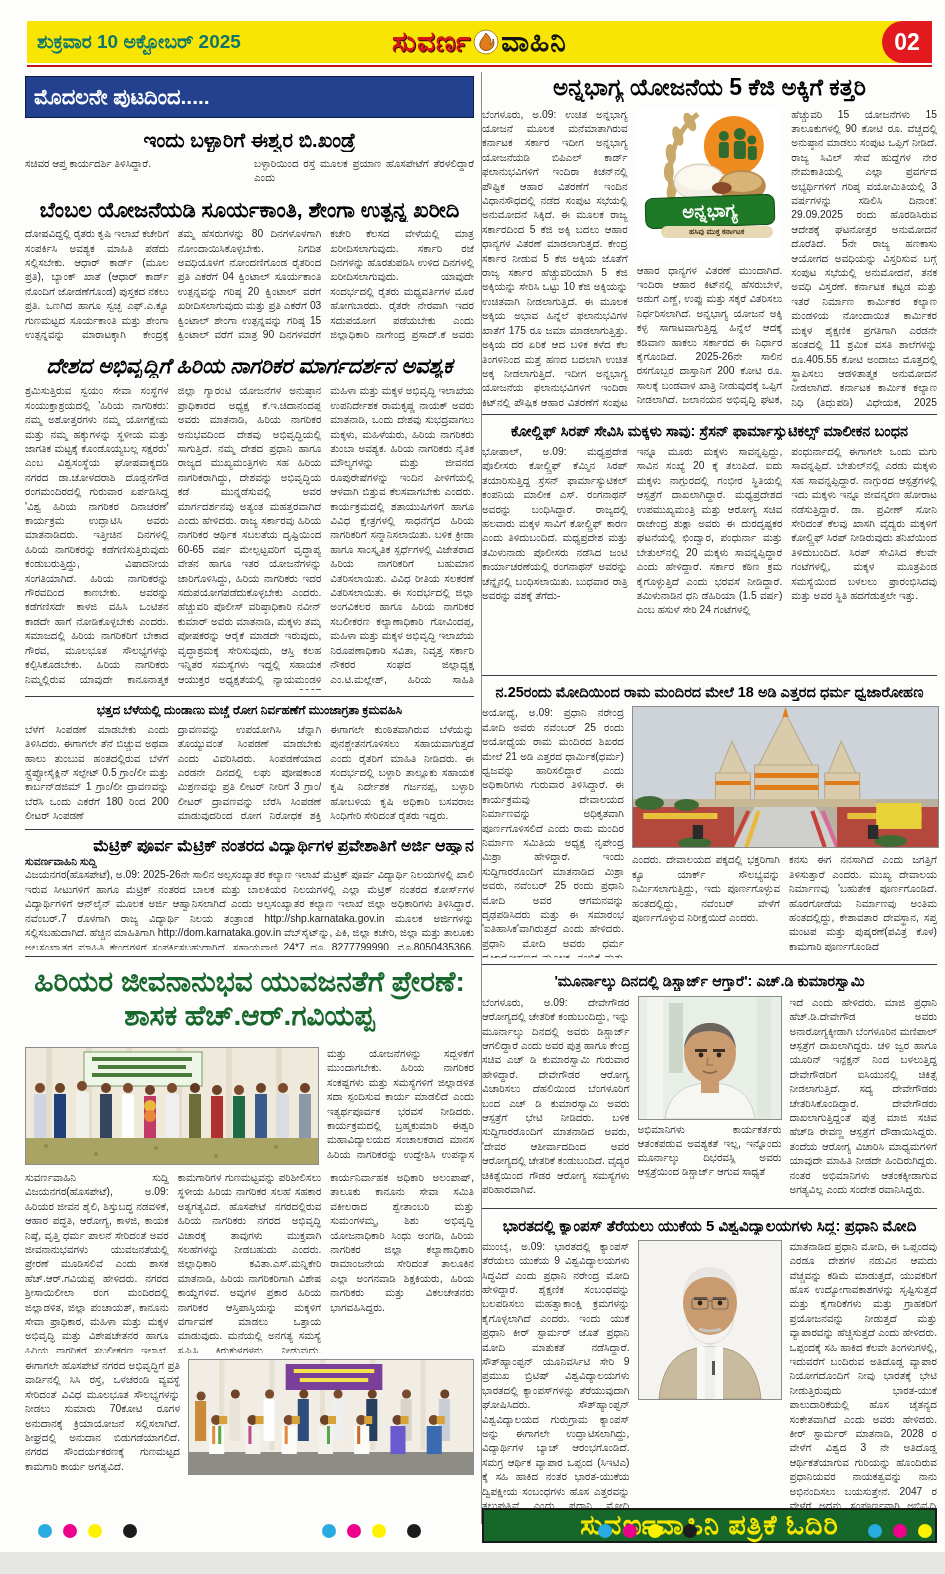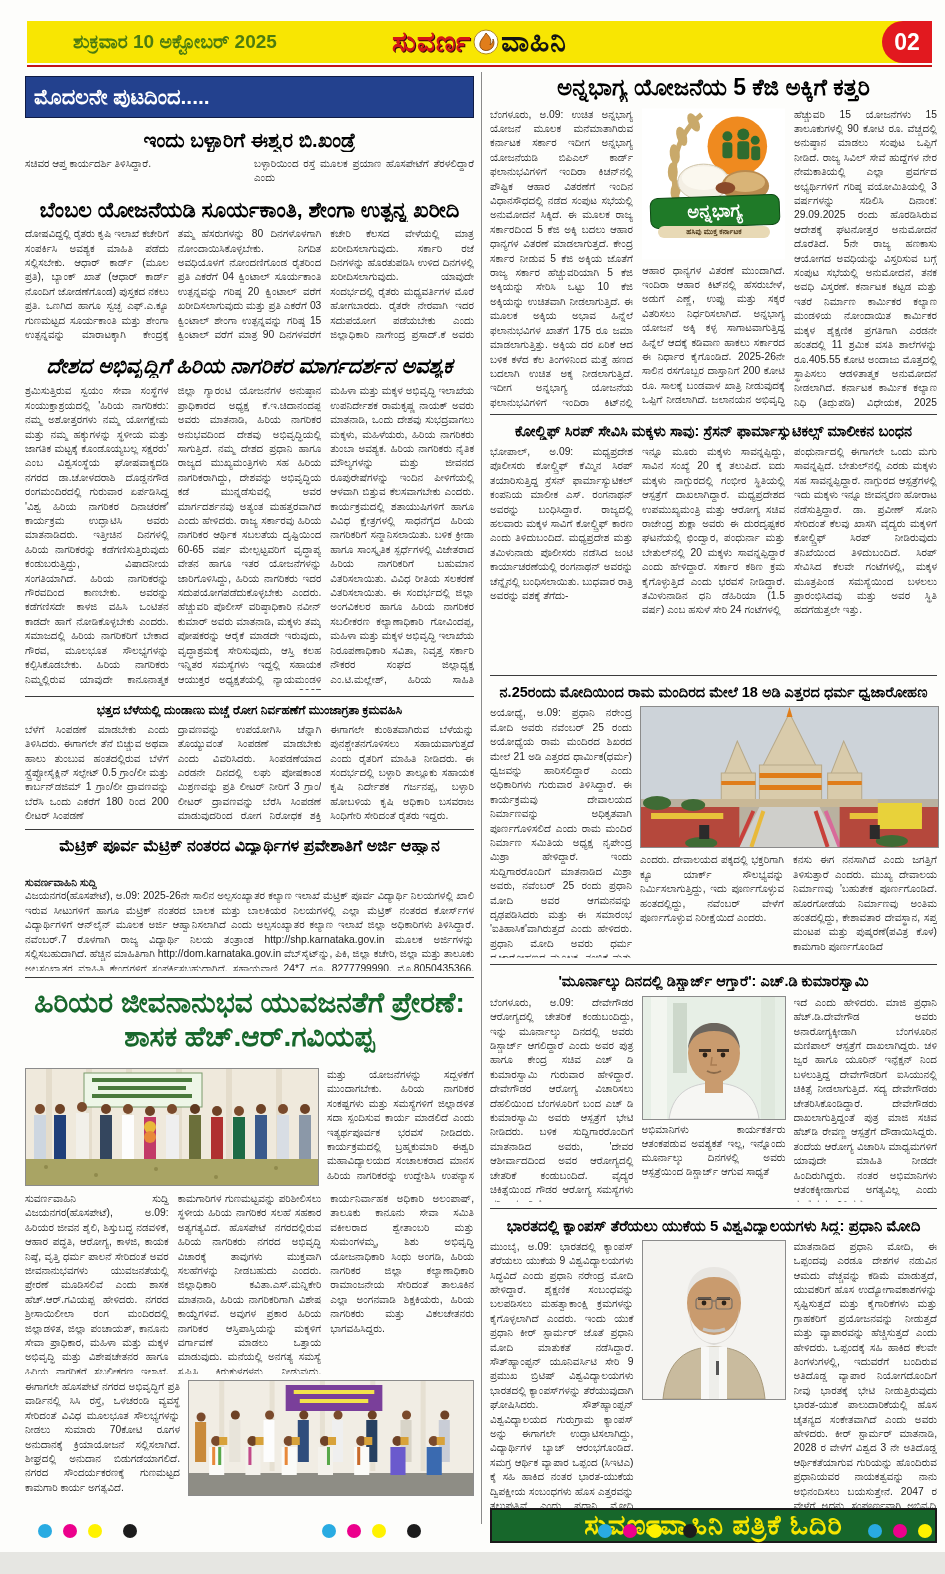--- a/index.html
+++ b/index.html
@@ -2,72 +2,72 @@
 <html><head>
 <meta charset="utf-8">
 <style>
   html,body { margin:0; padding:0; background:#d8d8d4; }
   .page { position:relative; width:945px; height:1574px; background:#fdfdfb; margin:0 auto;
           font-family:"Liberation Sans", sans-serif; color:#1b1b1b; overflow:hidden; }
 
   
   .masthead { position:absolute; left:27px; top:21px; width:905px; height:42px;
               background:#f8e602; display:flex; align-items:center; }
-  .mh-date { font-size:19px; font-weight:bold; padding-left:10px; color:#4d7c0f; z-index:2;margin-left:36px; }
+  .mh-date { font-size:19px; font-weight:bold; padding-left:10px; color:#0f766e; z-index:2; }
   .mh-brand { position:absolute; left:0; right:0; text-align:center; font-size:28px; font-weight:bold;
               letter-spacing:1px; }
   .mh-brand .b1 { color:#d31717; text-shadow:1px 1px 0 #3a0c0c; }
   .mh-brand .b2 { color:#141414; }
   .mh-logo { display:inline-block; width:26px; height:26px; vertical-align:-4px; margin:0 2px; }
   .mh-page { margin-left:auto; width:50px; height:42px; background:#e2191f;
              border-radius:24px 0 0 24px; display:flex; align-items:center; justify-content:center;
              color:#fff; font-size:23px; font-weight:bold; z-index:2; }
   .redline { position:absolute; left:27px; top:65px; width:905px; height:2px; background:#c41414; }
 
   
   .content { position:absolute; left:25px; top:72px; width:912px; height:1452px; display:flex; }
   .sec-left  { width:456px; padding-right:7px; box-sizing:border-box; }
-  .sec-right { width:456px; border-left:1px solid #8a8a8a; padding-left:8px; box-sizing:border-box;
+  .sec-right { width:456px; border-left:1px solid #8a8a8a; box-sizing:border-box;
                display:flex; flex-direction:column; }
 
   .headline { font-weight:bold; text-align:center; color:#000; line-height:1.2; overflow:hidden; }
   .cols { display:flex; gap:9px; }
   .col  { flex:1; text-align:justify; font-size:10.3px; line-height:1.4; overflow:hidden; color:#1c1c1c; }
   .rule { border:none; border-top:1.5px solid #3c3c3c; margin:6px 0; }
   .photo { border:1px solid #8b8b8b; overflow:hidden; background:#ddd; position:relative; flex:none; }
 
   
   .intro-banner { margin-top:4px; height:40px; background:#23418e; border:1px solid #101c44;
                   color:#fff; font-size:21px; font-weight:bold; display:flex; align-items:center;
                   padding-left:8px; }
   .hl-ballari { font-size:20px; margin:10px 0 5px; }
   .ballari-row { height:32px; }
   .hl-bembala { font-size:21px; margin:8px 0 5px; }
   .bembala-cols { height:116px; }
   .hl-seniors { font-size:21px; margin:10px 0 6px;font-style:italic; }
   .seniors-cols { height:306px; }
   .hl-paddy { font-size:12px; margin:4px 0 5px; }
   .paddy-cols { height:100px; }
-  .hl-matric { font-size:16px; margin:4px 0 21px; }
+  .hl-matric { font-size:16px; margin:4px 0 0;text-align:right; }
   .matric-src { font-size:10.5px; font-weight:bold; }
   .matric-body { text-align:justify; font-size:10.3px; line-height:1.42; height:82px; overflow:hidden; }
   .hl-gavi { font-size:28px; color:#17672b; margin:8px 0 6px; height:76px; }
   .gavi-row1 { display:flex; gap:8px; }
   .gavi-row2 { margin-top:6px; height:182px; }
   .gavi-row3 { display:flex; gap:8px; margin-top:6px; }
 
   
   .hl-anna { font-size:23px; margin:2px 0 6px; }
   .anna-cols { height:300px; }
   .anna-mid { display:flex; flex-direction:column; }
   .anna-logo { position:relative; width:100%; height:152px; flex:none; margin-bottom:4px; }
   .anna-logo .t1 { position:absolute; left:8px; top:88px; width:128px; text-align:center;
                    background:#1f7a28; color:#fff; font-weight:bold; font-size:18px;
                    border-radius:8px; transform:rotate(-2deg); padding:2px 0; border:1px solid #0e4a14; }
-  .anna-logo .t2 { position:absolute; left:16px; top:118px; width:112px; text-align:center;
+  .anna-logo .t2 { position:absolute; left:24px; top:118px; width:112px; text-align:center;
                    background:#e8d9b5; color:#4a3618; font-weight:bold; font-size:7.5px;
                    border-radius:6px; padding:1px 0; }
   .hl-coldrif { font-size:14.5px; margin:2px 0 5px; }
   .coldrif-cols { height:224px; }
   .hl-ram { font-size:14.5px; margin:2px 0 5px; }
   .ram-row { display:flex; gap:8px; }
   .ram-left { flex:0 0 142px; height:252px; }
   .ram-right { flex:1; }
   .ram-bottom { display:flex; gap:9px; margin-top:5px; height:104px; }
   .hl-hdk { font-size:14.5px; margin:2px 0 5px; }
@@ -494,21 +494,21 @@
                     <rect x="74" y="52" width="12" height="3"></rect>
                   </g>
                 <g fill="#2b2118">
                     <circle cx="62" cy="58" r="2.4"></circle>
                     <circle cx="80" cy="58" r="2.4"></circle>
                   </g>
                 <path d="M64 74 Q71 78 78 74" stroke="#8a6a4a" stroke-width="2" fill="none"></path>
                 <path d="M69 60 L68 68 L74 68" stroke="#a87c52" stroke-width="1.5" fill="none"></path>
               </svg>
             </div>
-            <div class="hdk-caption">ಅಭಿಮಾನಿಗಳು ಕಾರ್ಯಕರ್ತರು ಆತಂಕಪಡುವ ಅವಶ್ಯಕತೆ ಇಲ್ಲ, ಇನ್ನೊಂದು ಮೂರ್ನಾಲ್ಕು ದಿನಗಳಲ್ಲಿ ಅವರು ಆಸ್ಪತ್ರೆಯಿಂದ ಡಿಸ್ಚಾರ್ಜ್ ಆಗುವ ಸಾಧ್ಯತೆ</div>
+            <div class="hdk-caption">ಅಭಿಮಾನಿಗಳು ಕಾರ್ಯಕರ್ತರು ಆತಂಕಪಡುವ ಅವಶ್ಯಕತೆ ಇಲ್ಲ, ಇನ್ನೊಂದು ಮೂರ್ನಾಲ್ಕು ದಿಭರವಸ್ಲಿ ಅವರು ಆಸ್ಪತ್ರೆಯಿಂದ ಡಿಸ್ಚಾರ್ಜ್ ಆಗುವ ಸಾಧ್ಯತೆ</div>
           </div>
           <div class="col">ಇದೆ ಎಂದು ಹೇಳಿದರು. ಮಾಜಿ ಪ್ರಧಾನಿ ಹೆಚ್.ಡಿ.ದೇವೇಗೌಡ ಅವರು ಅನಾರೋಗ್ಯಕ್ಕೀಡಾಗಿ ಬೆಂಗಳೂರಿನ ಮಣಿಪಾಲ್ ಆಸ್ಪತ್ರೆಗೆ ದಾಖಲಾಗಿದ್ದರು. ಚಳಿ ಜ್ವರ ಹಾಗೂ ಯೂರಿನ್ ಇನ್ಫೆಕ್ಷನ್ ನಿಂದ ಬಳಲುತ್ತಿದ್ದ ದೇವೇಗೌಡರಿಗೆ ಐಸಿಯುನಲ್ಲಿ ಚಿಕಿತ್ಸೆ ನೀಡಲಾಗುತ್ತಿದೆ. ಸದ್ಯ ದೇವೇಗೌಡರು ಚೇತರಿಸಿಕೊಂಡಿದ್ದಾರೆ. ದೇವೇಗೌಡರು ದಾಖಲಾಗುತ್ತಿದ್ದಂತೆ ಪುತ್ರ ಮಾಜಿ ಸಚಿವ ಹೆಚ್‌ಡಿ ರೇವಣ್ಣ ಆಸ್ಪತ್ರೆಗೆ ದೌಡಾಯಿಸಿದ್ದರು. ತಂದೆಯ ಆರೋಗ್ಯ ವಿಚಾರಿಸಿ ಮಾಧ್ಯಮಗಳಿಗೆ ಯಾವುದೇ ಮಾಹಿತಿ ನೀಡದೇ ಹಿಂದಿರುಗಿದ್ದರು. ನಂತರ ಅಭಿಮಾನಿಗಳು ಆತಂಕಕ್ಕೀಡಾಗುವ ಅಗತ್ಯವಿಲ್ಲ ಎಂದು ಸಂದೇಶ ರವಾನಿಸಿದ್ದರು.</div>
         </div>
       </div>
 
       <hr class="rule">
 
       <div>
         <div class="headline hl-modi">ಭಾರತದಲ್ಲಿ ಕ್ಯಾಂಪಸ್ ತೆರೆಯಲು ಯುಕೆಯ 5 ವಿಶ್ವವಿದ್ಯಾಲಯಗಳು ಸಿದ್ಧ: ಪ್ರಧಾನಿ ಮೋದಿ</div>
         <div class="modi-row">

